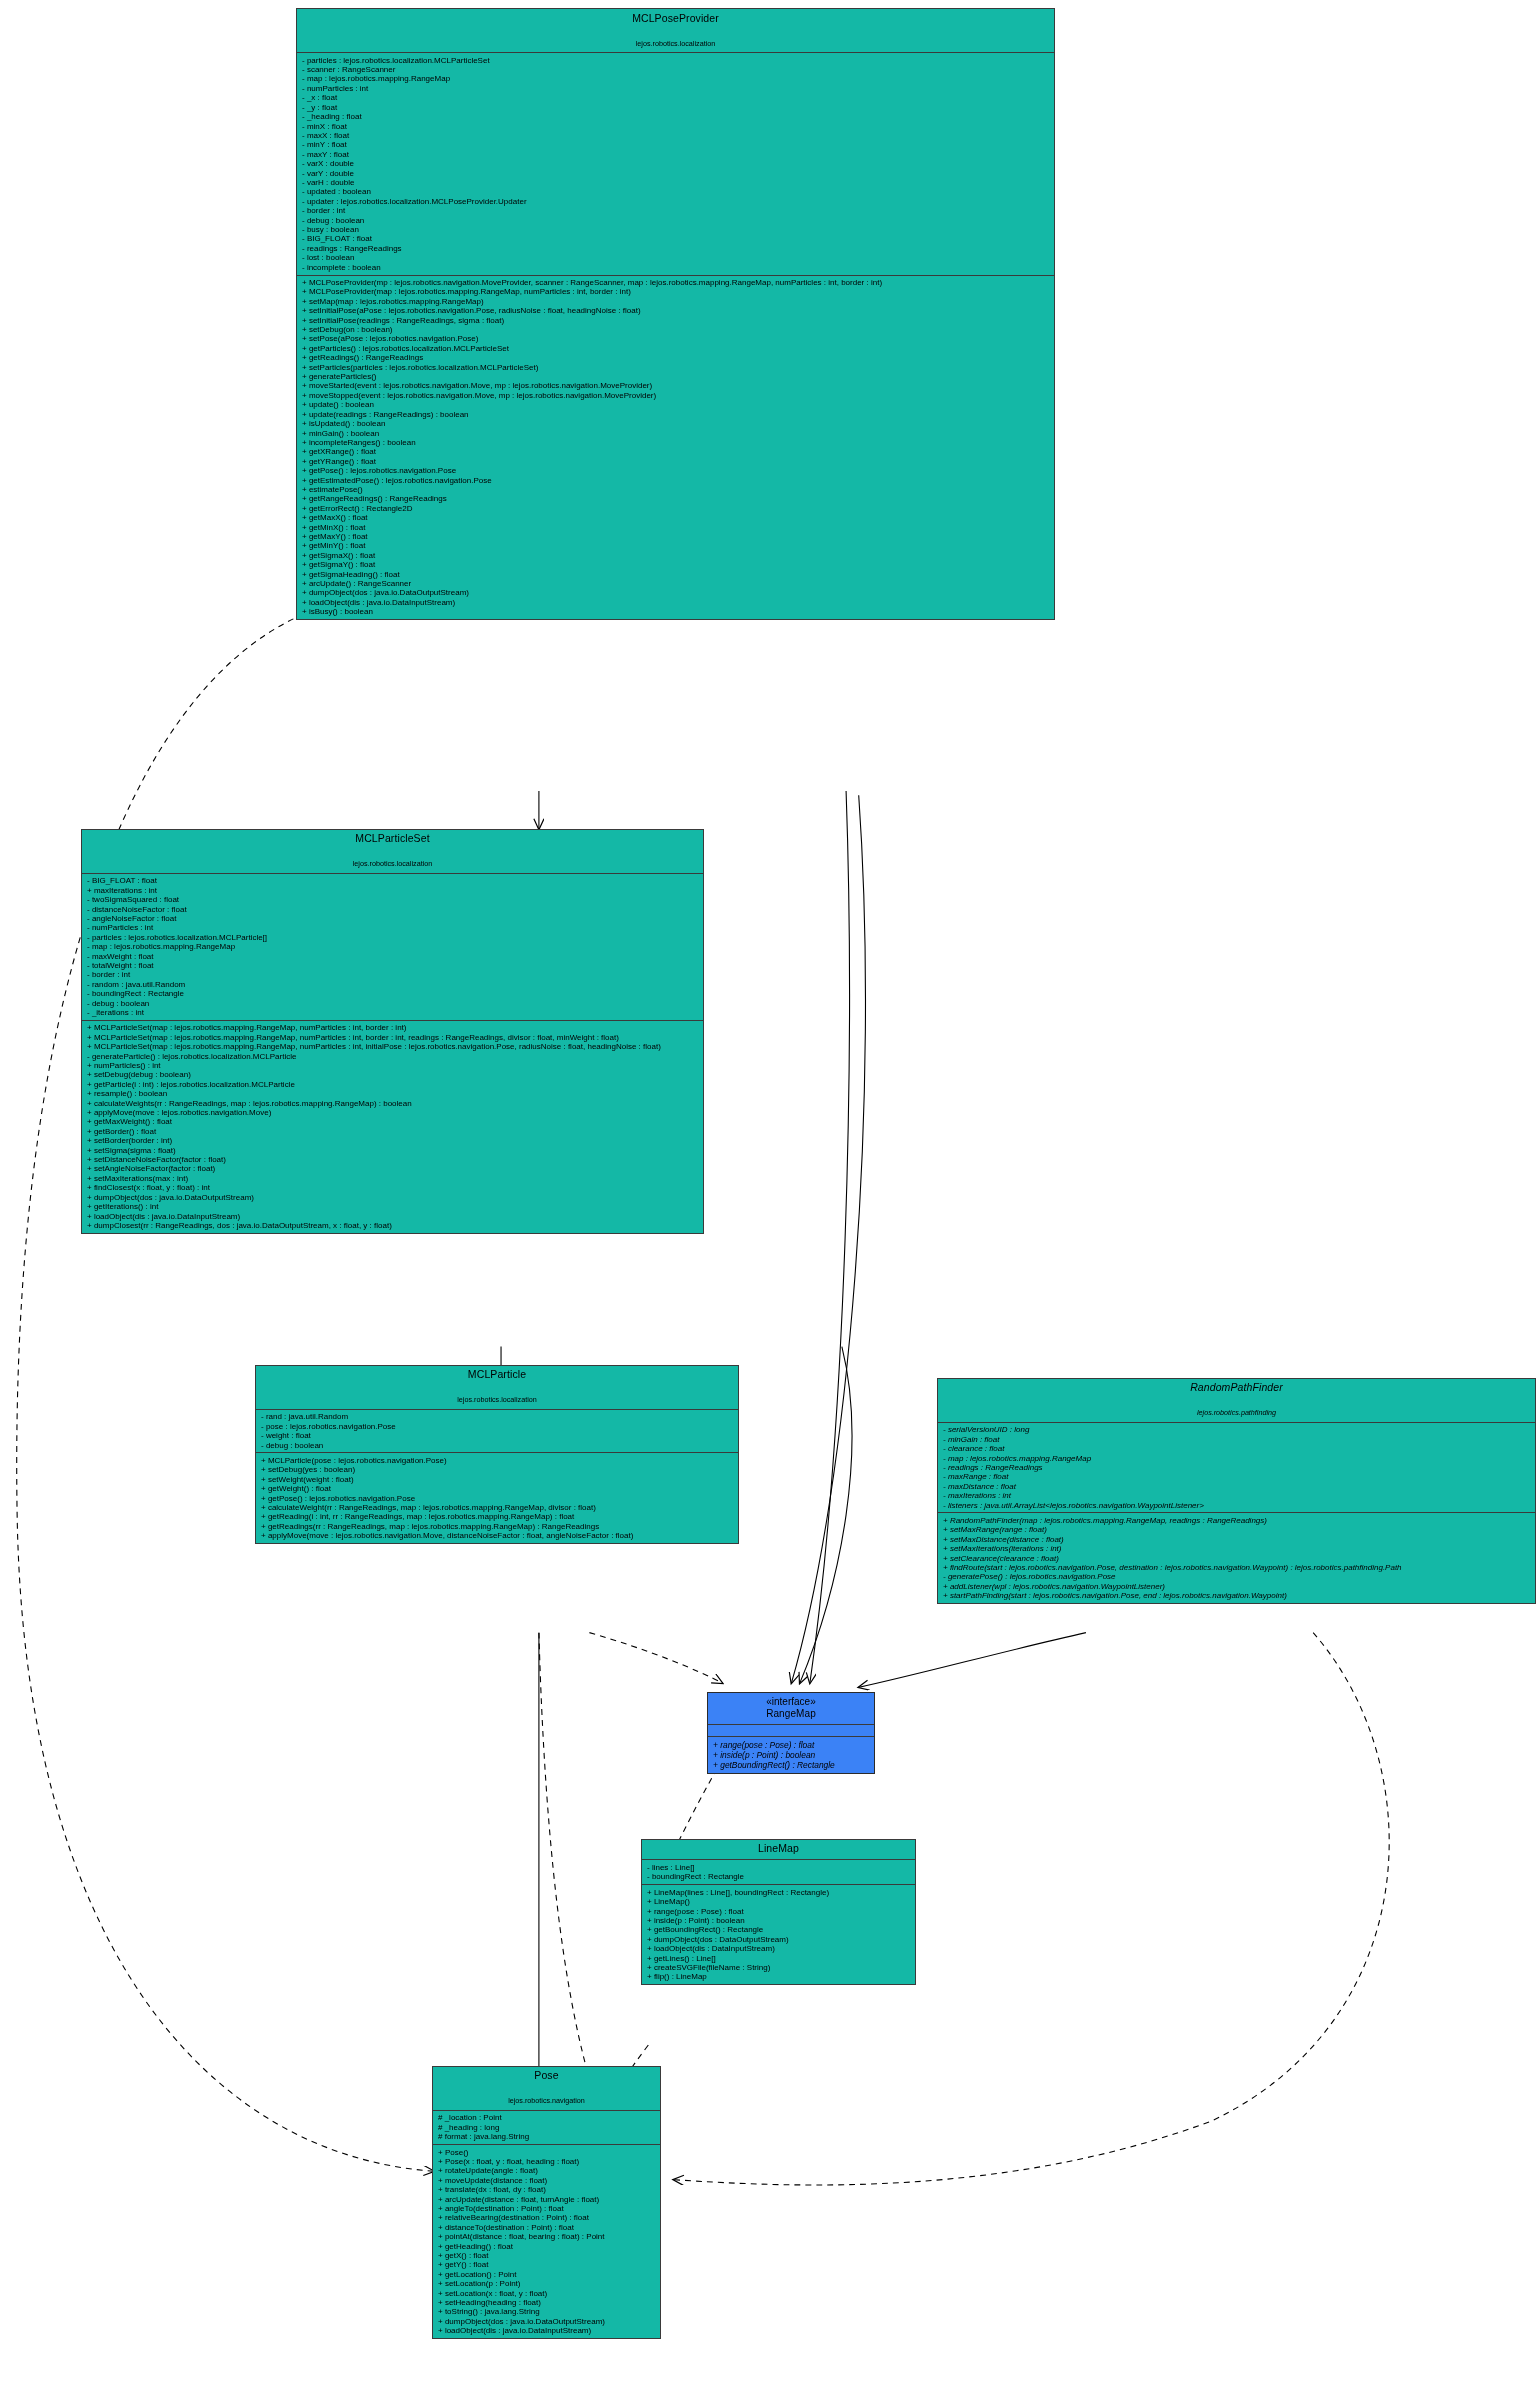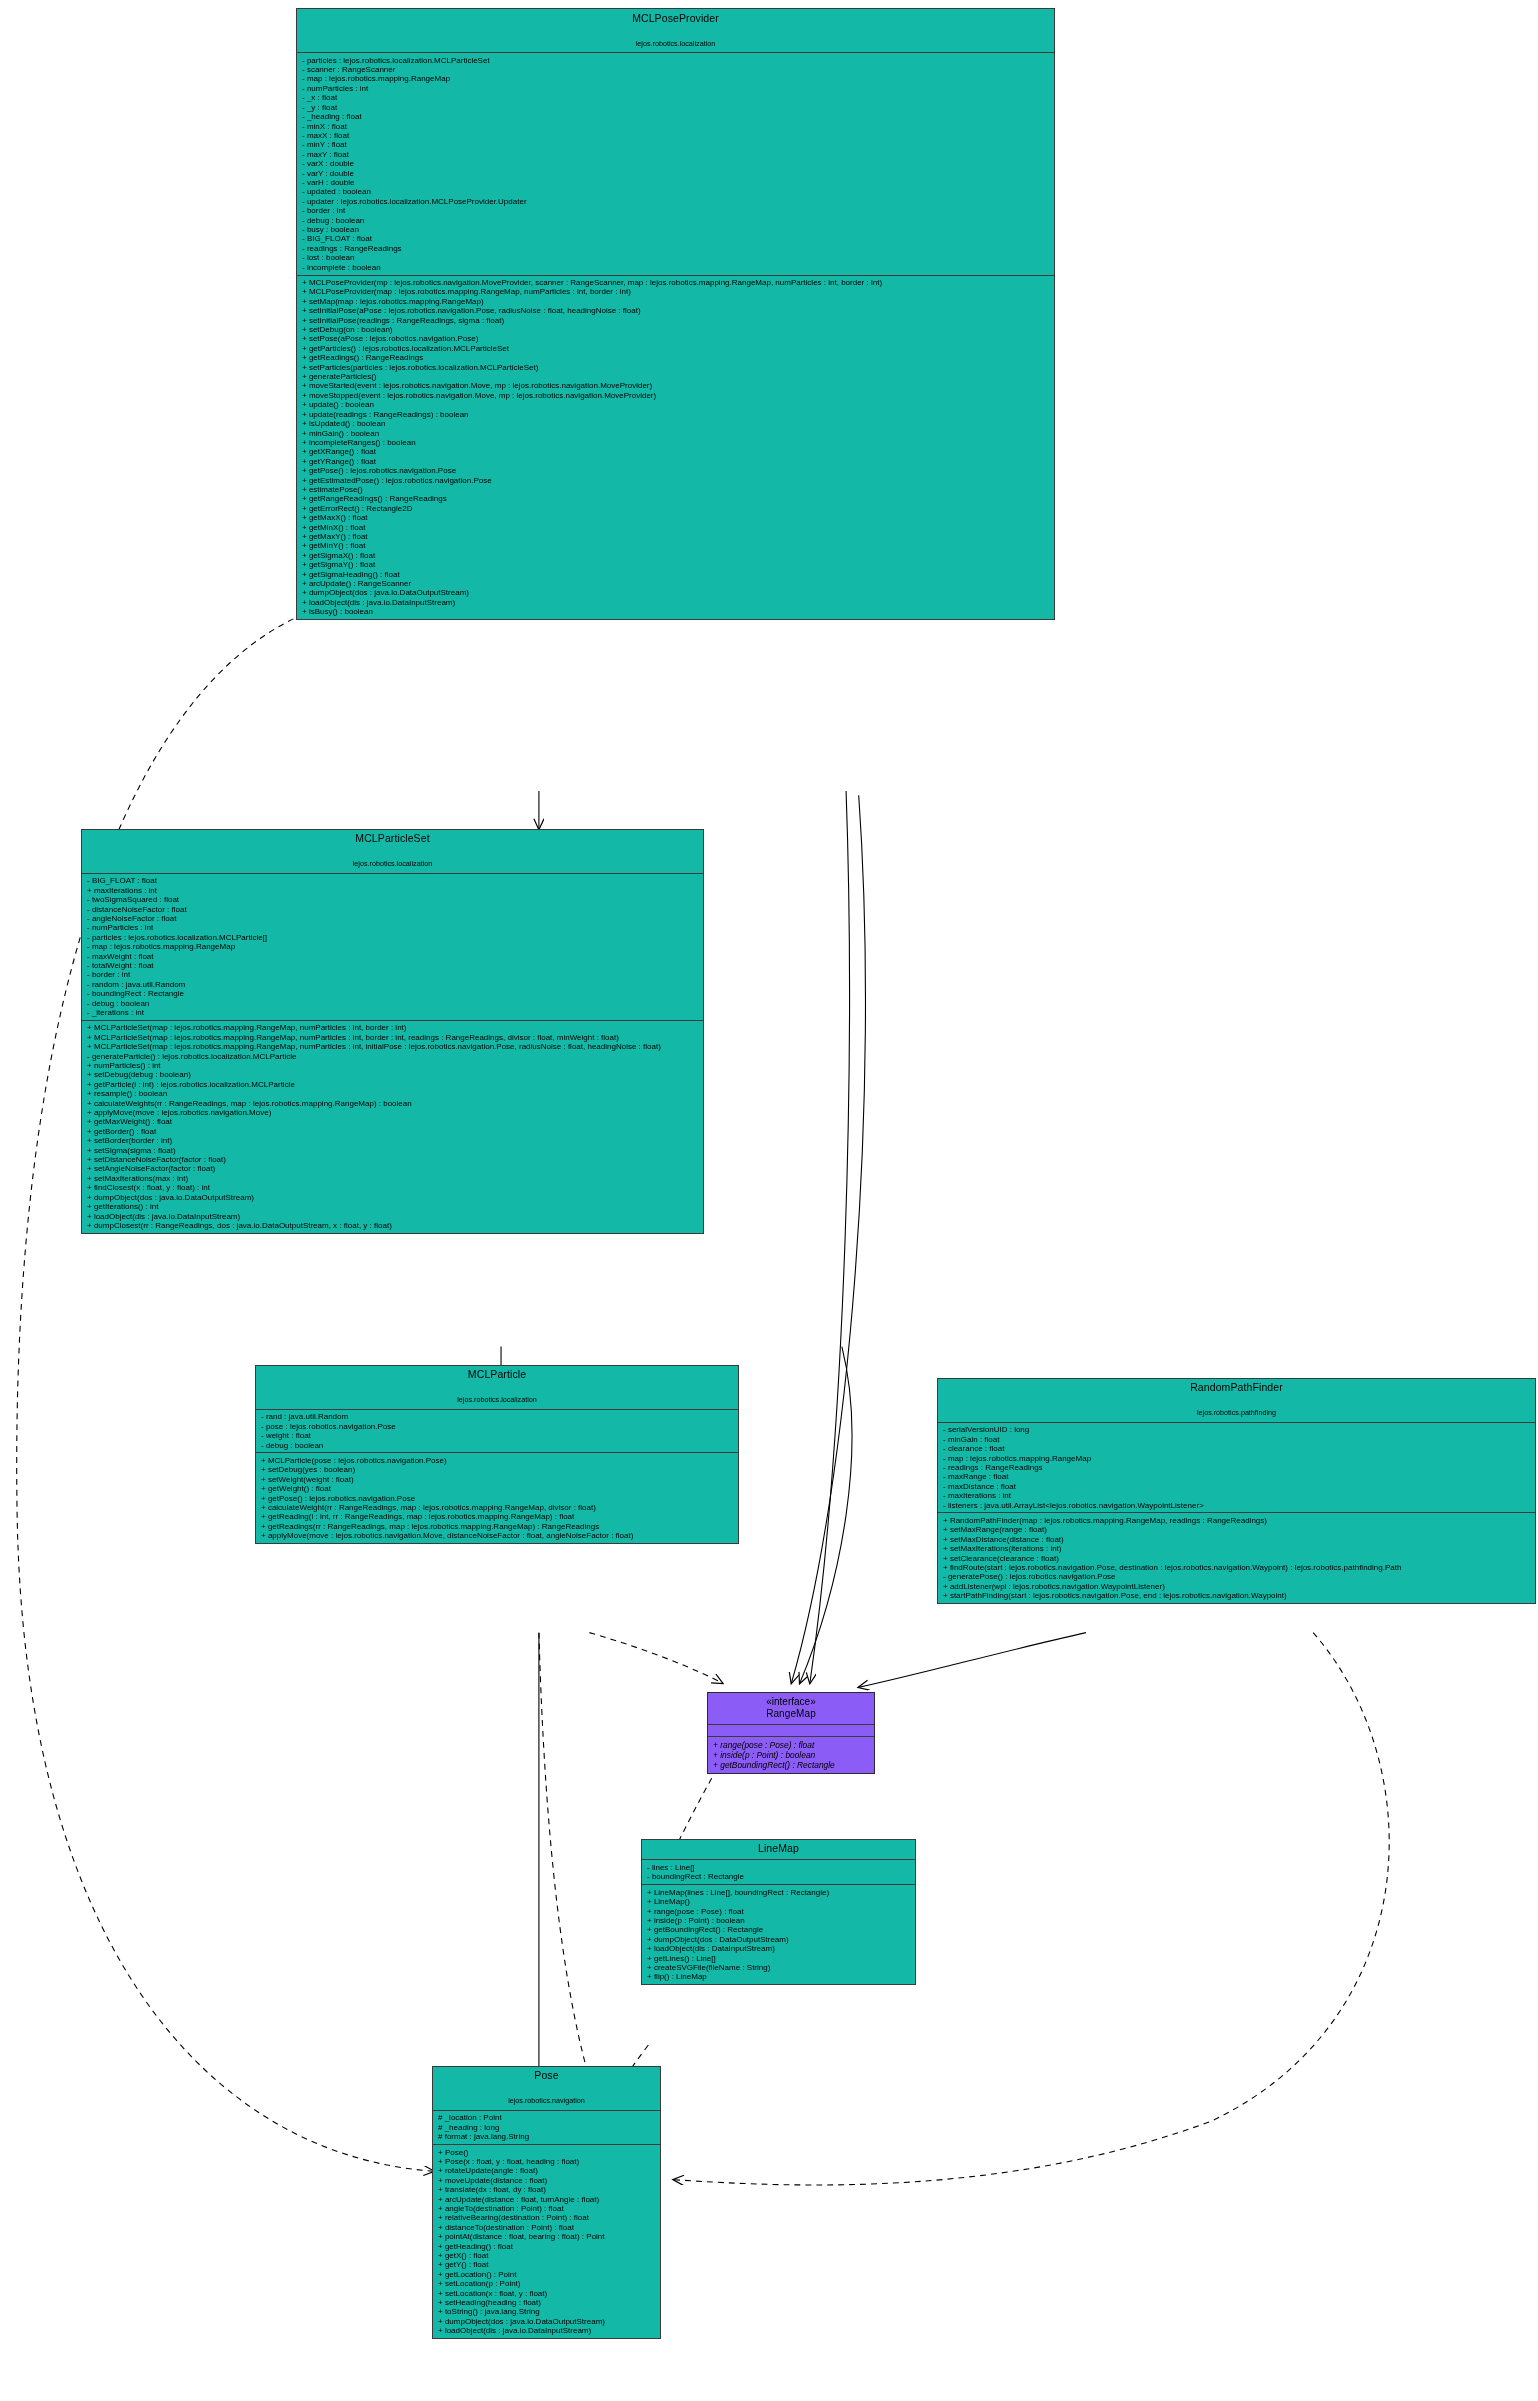--- a/index.html
+++ b/index.html
@@ -26,21 +26,21 @@
     pointer-events: none;
   }
   .umlbox {
     position: absolute;
     box-sizing: border-box;
     border: 1.3px solid #3a3a3a;
     background: #14b8a6;
     z-index: 5;
   }
   .umlbox.iface {
-    background: #8b5cf6;
+    background: #3b82f6;
     border-color: #2b2b2b;
   }
   .cls-header {
     text-align: center;
     padding: 3.4px 3.4px 4.2px 3.4px;
     border-bottom: 1.3px solid #3a3a3a;
   }
   .cls-name {
     font-size: 10.5px;
     line-height: 11.8px;
@@ -253,21 +253,21 @@
       <div class="member">+ setWeight(weight : float)</div>
       <div class="member">+ getWeight() : float</div>
       <div class="member">+ getPose() : lejos.robotics.navigation.Pose</div>
       <div class="member">+ calculateWeight(rr : RangeReadings, map : lejos.robotics.mapping.RangeMap, divisor : float)</div>
       <div class="member">+ getReading(i : int, rr : RangeReadings, map : lejos.robotics.mapping.RangeMap) : float</div>
       <div class="member">+ getReadings(rr : RangeReadings, map : lejos.robotics.mapping.RangeMap) : RangeReadings</div>
       <div class="member">+ applyMove(move : lejos.robotics.navigation.Move, distanceNoiseFactor : float, angleNoiseFactor : float)</div>
     </div>
   </div>
 
-  <div class="umlbox" style="left:937px; top:1378px; width:599px;">
+  <div class="umlbox" style="left:937px; top:1378px; width:599px;font-style:italic;">
     <div class="cls-header">
       <div class="cls-name">RandomPathFinder</div>
       <div class="cls-pkg">lejos.robotics.pathfinding</div>
     </div>
     <div class="cls-section">
       <div class="member">- serialVersionUID : long</div>
       <div class="member">- minGain : float</div>
       <div class="member">- clearance : float</div>
       <div class="member">- map : lejos.robotics.mapping.RangeMap</div>
       <div class="member">- readings : RangeReadings</div>

